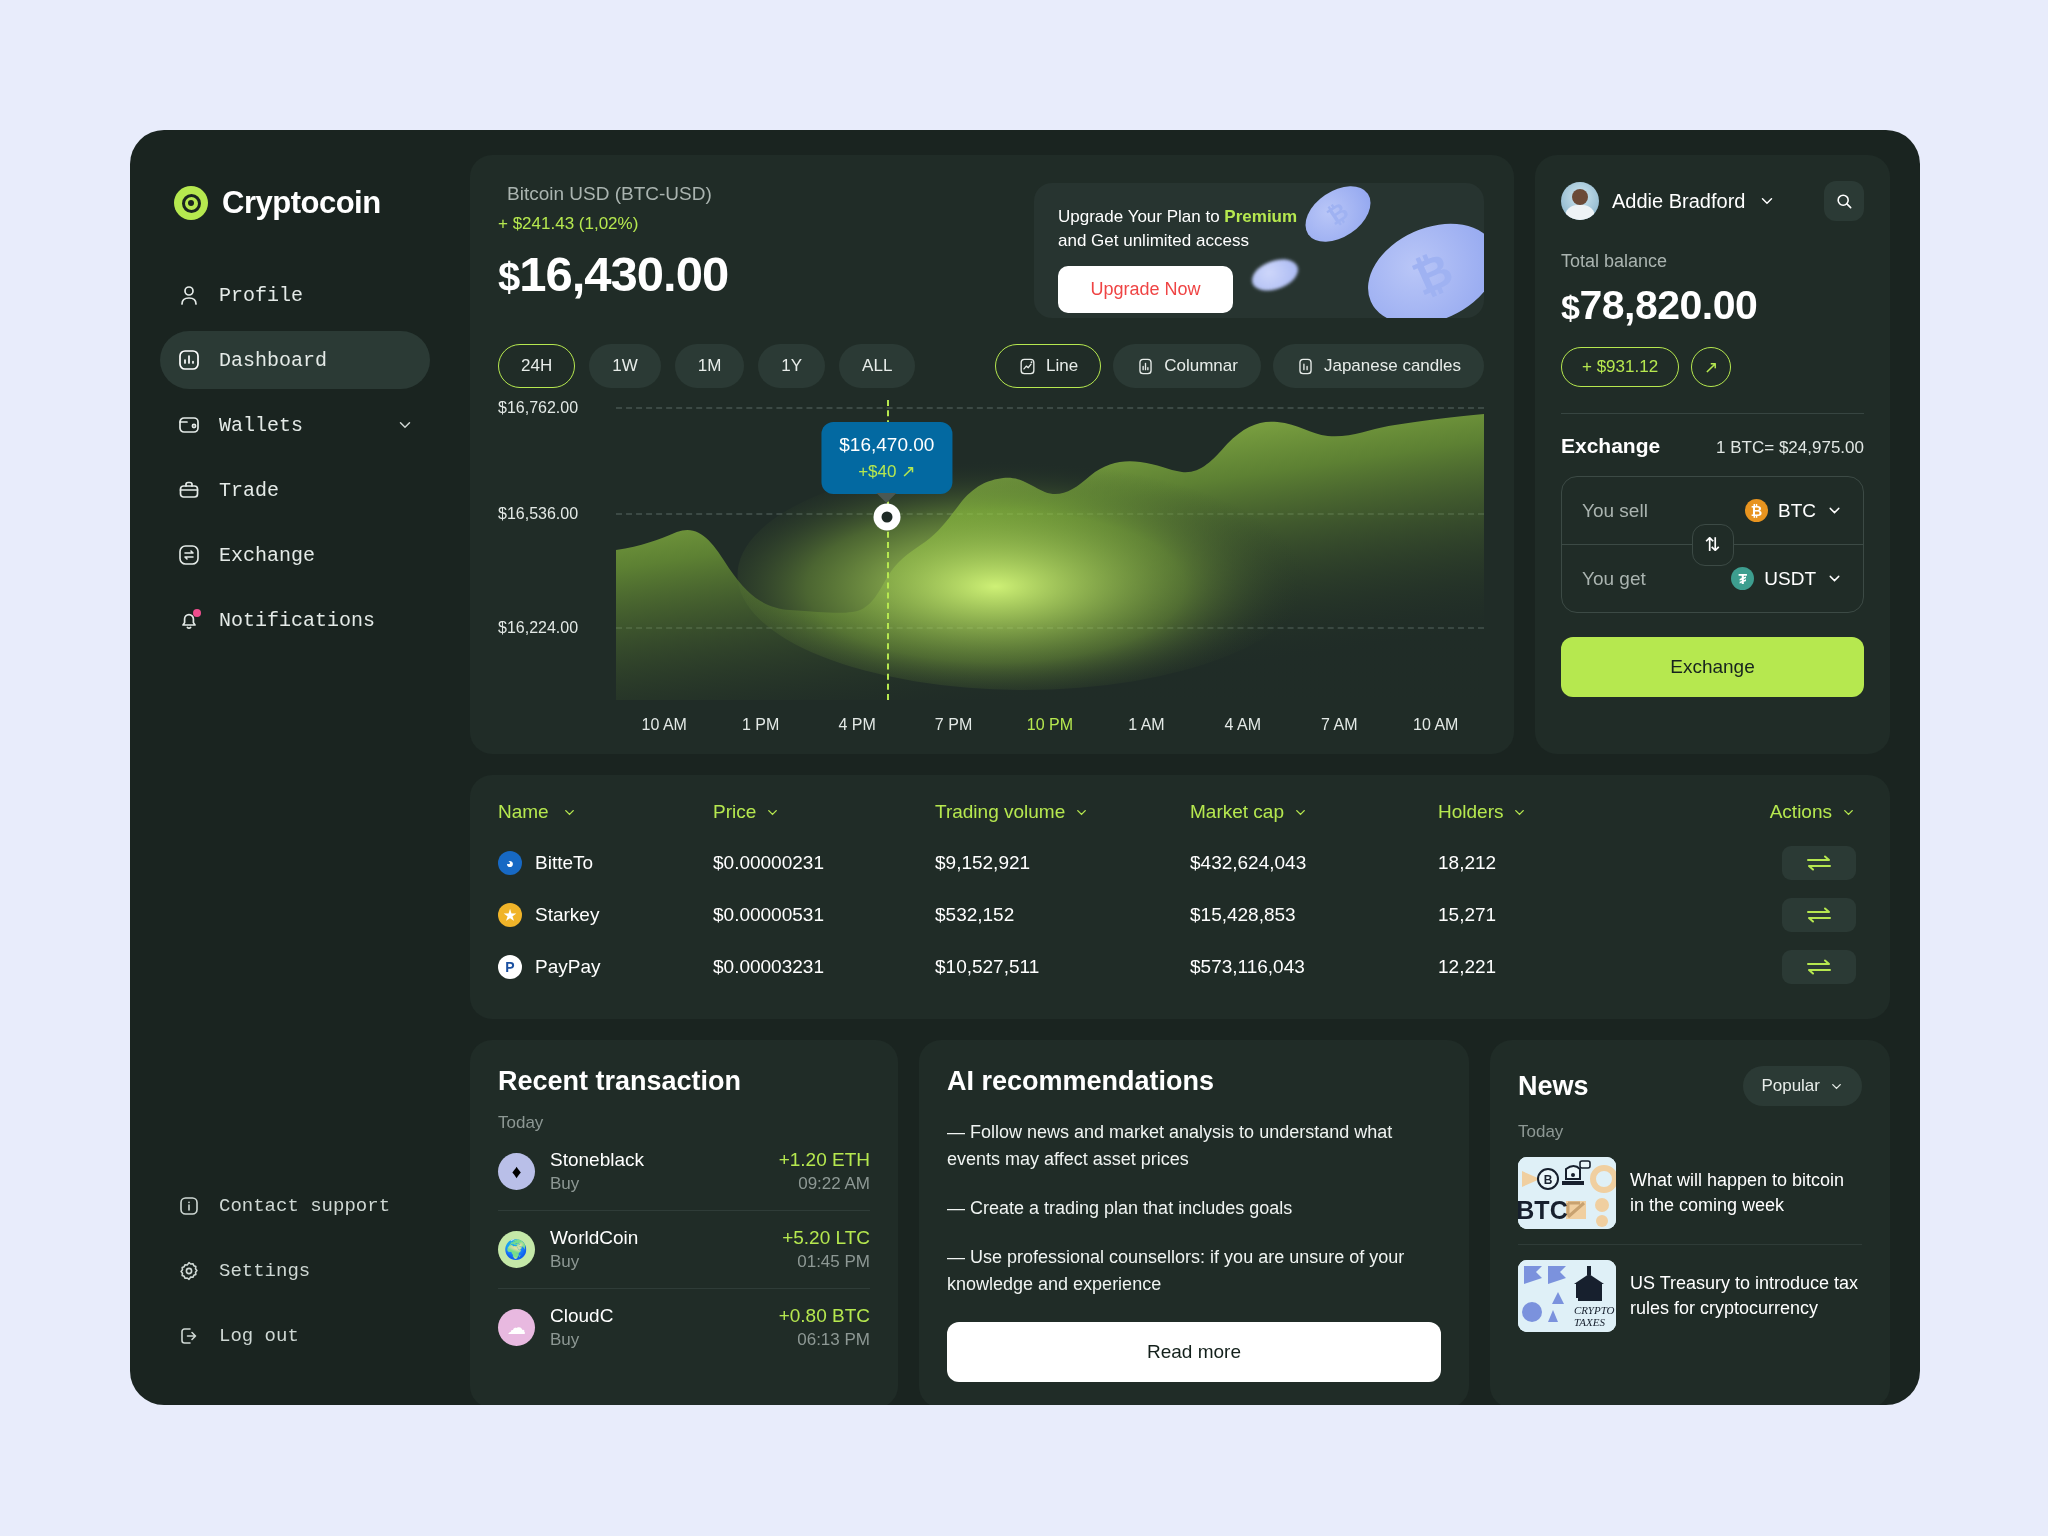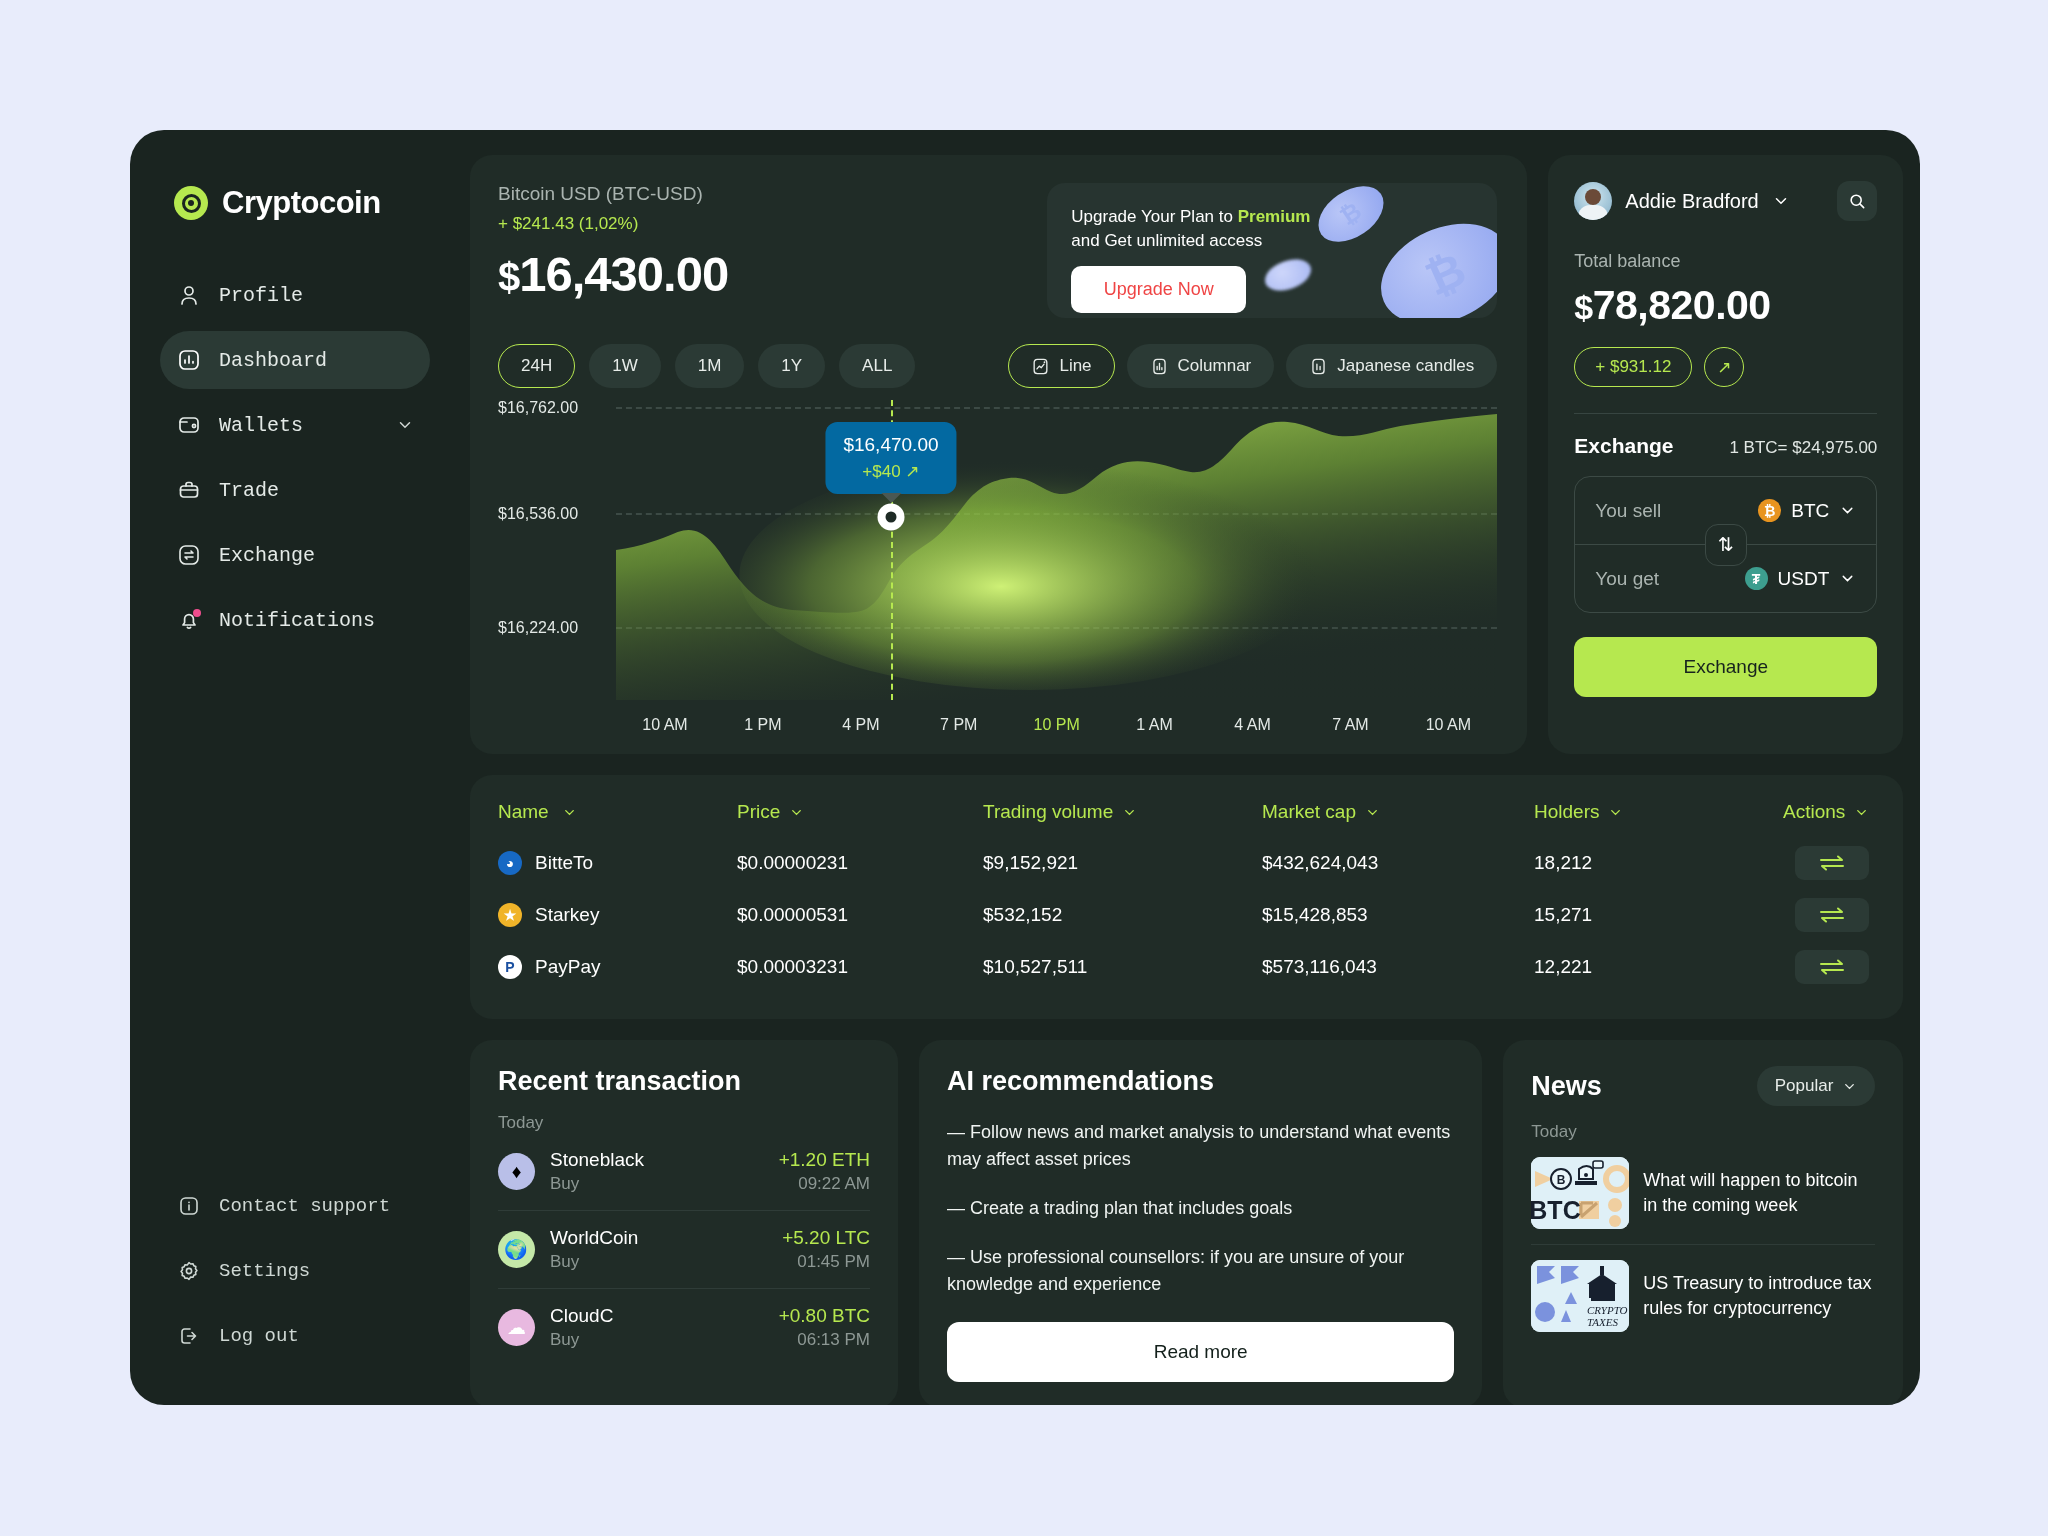--- a/index.html
+++ b/index.html
@@ -58,21 +58,21 @@
   .main {
     flex: 1; padding: 25px 30px 30px 10px;
     display: flex; flex-direction: column; gap: 21px;
   }
   .row-top { display: flex; gap: 21px; }
   .card { background: #202c27; border-radius: 22px; }
 
   
   .chart-card { flex: 1; padding: 28px 30px 20px 28px; position: relative; }
   .chart-head { display: flex; justify-content: space-between; align-items: flex-start; }
-  .pair-name { color: #aab4b0; font-size: 19px; }
+  .pair-name { color: #aab4b0; font-size: 19px; margin-left: 9px; }
   .pair-change { color: #b6e84f; font-size: 17px; margin-top: 9px; }
   .pair-price { color: #fff; font-size: 49px; font-weight: bold; margin-top: 12px; letter-spacing: -1px; }
   .pair-price .cur { font-size: 40px; }
 
   .promo {
     width: 450px; height: 135px; border-radius: 18px;
     background: #273430; padding: 22px 24px; position: relative; overflow: hidden; flex-shrink: 0;
   }
   .promo-text { color: #fff; font-size: 17px; line-height: 1.4; position: relative; z-index: 2; }
   .promo-text b { color: #b6e84f; }
@@ -202,21 +202,21 @@
     color: #fff; font-size: 19px;
   }
   .ex-btn {
     margin-top: 24px; background: #b6e84f; color: #17231e; border: none;
     border-radius: 12px; padding: 19px 0; font-size: 19px; width: 100%;
     font-family: inherit; cursor: pointer;
   }
 
   
   .table-card { padding: 26px 34px 26px 28px; }
-  .tr { display: flex; align-items: center; gap: 24px; }
+  .tr { display: flex; align-items: center; }
   .th { color: #b6e84f; font-size: 19px; display: flex; align-items: center; gap: 9px; cursor: pointer; }
   .thead { margin-bottom: 14px; }
   .td { color: #fff; font-size: 19px; }
   .tbody .tr { height: 52px; }
   .c-name { width: 215px; display: flex; align-items: center; gap: 13px; }
   .c-price { width: 222px; }
   .c-vol { width: 255px; }
   .c-cap { width: 248px; }
   .c-hold { width: 225px; }
   .c-act { flex: 1; display: flex; justify-content: flex-end; }

